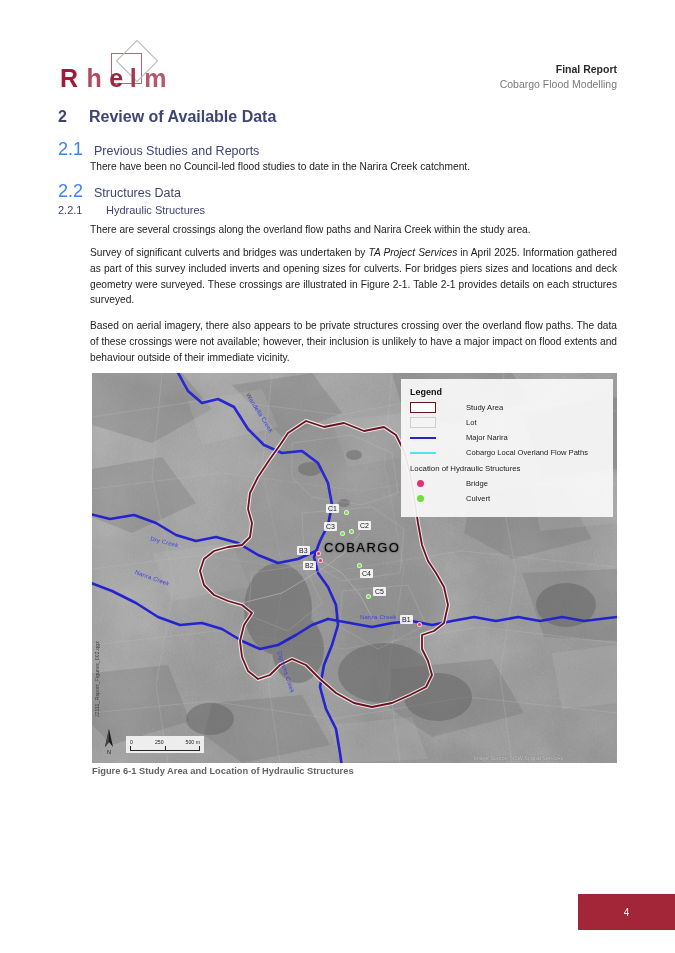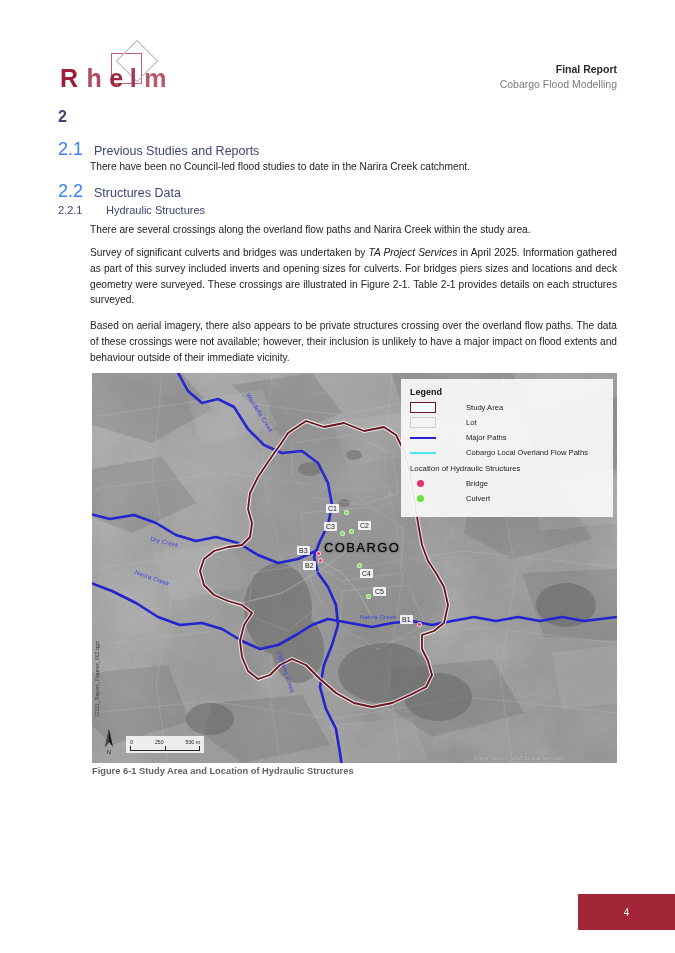--- a/index.html
+++ b/index.html
@@ -390,20 +390,21 @@
       </div>
     </div>
     <div class="header-right">
       <div class="header-title">Final Report</div>
       <div class="header-sub">Cobargo Flood Modelling</div>
     </div>
   </div>
 
   <div class="h1-row">
     <div class="h1-num">2</div>
+    <div class="h1-text">Review of Available Data</div>
   </div>
 
   <div class="h2-row" style="top:139px">
     <div class="h2-num">2.1</div>
     <div class="h2-text">Previous Studies and Reports</div>
   </div>
   <div class="para nojust" style="top:159px">There have been no Council-led flood studies to date in the Narira Creek catchment.</div>
 
   <div class="h2-row" style="top:181px">
     <div class="h2-num">2.2</div>
@@ -567,21 +568,21 @@
         <div class="legend-item">
           <span class="legend-sym sym-studyarea"></span>
           <span class="legend-label">Study Area</span>
         </div>
         <div class="legend-item">
           <span class="legend-sym sym-lot"></span>
           <span class="legend-label">Lot</span>
         </div>
         <div class="legend-item">
           <span class="legend-sym sym-line sym-creek"></span>
-          <span class="legend-label">Major Paths</span>
+          <span class="legend-label">Major Narira</span>
         </div>
         <div class="legend-item">
           <span class="legend-sym sym-line sym-overland"></span>
           <span class="legend-label">Cobargo Local Overland Flow Paths</span>
         </div>
 
         <div class="legend-subhead">Location of Hydraulic Structures</div>
 
         <div class="legend-item">
           <span class="legend-sym sym-dot sym-bridge"></span>

